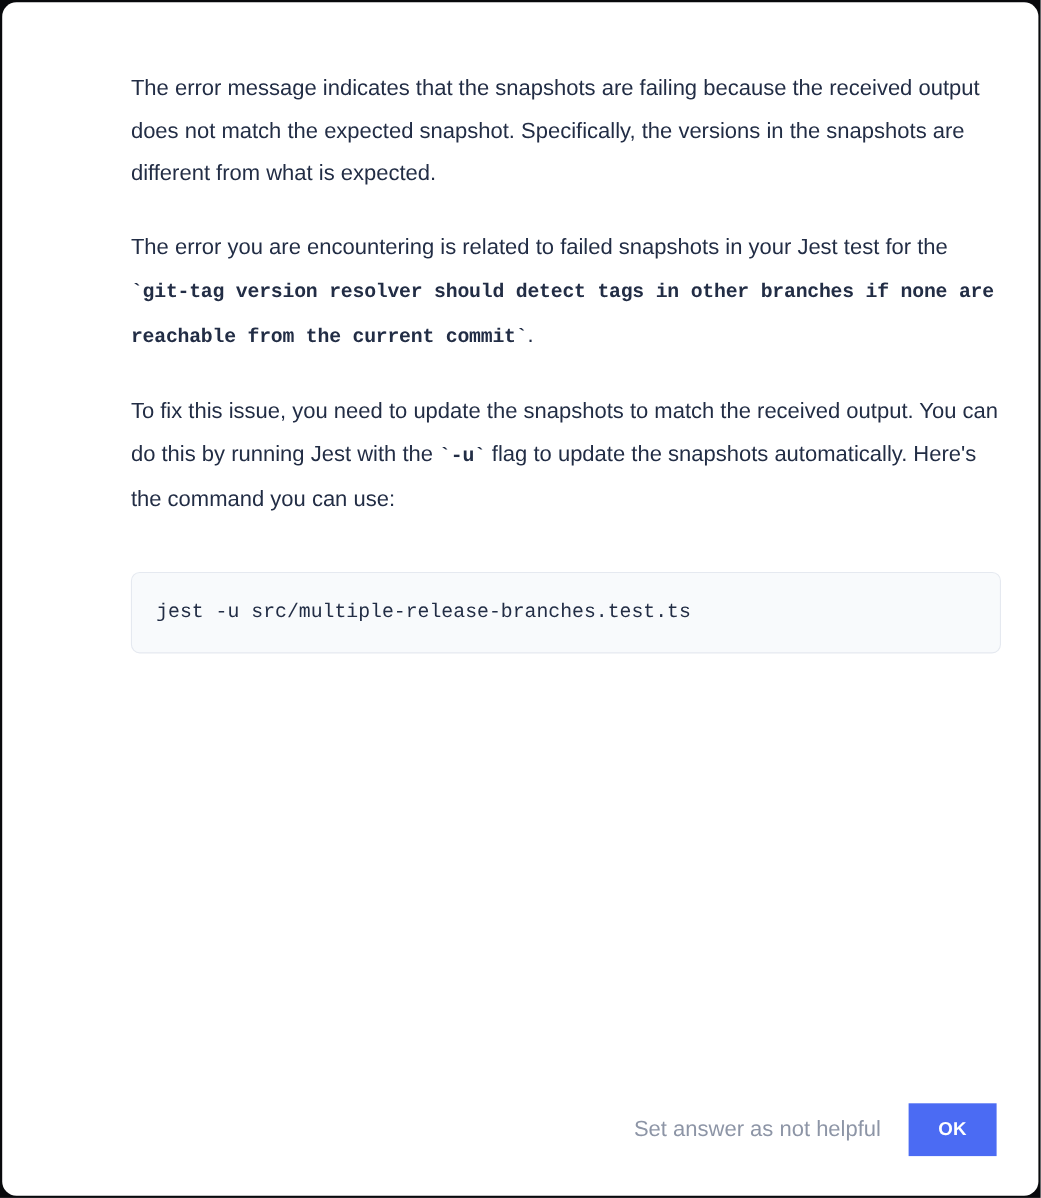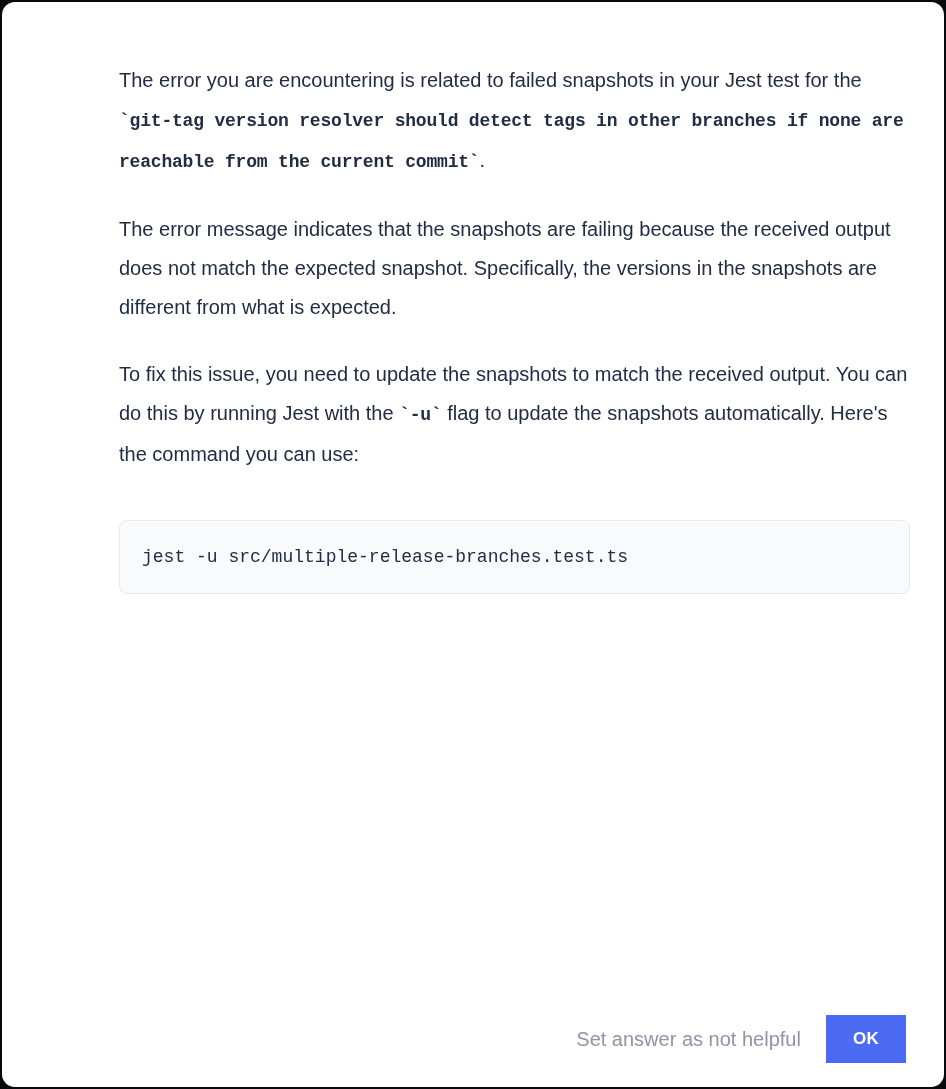--- a/index.html
+++ b/index.html
@@ -90,21 +90,21 @@
     font-size: 18px;
     line-height: 26px;
     color: #222d45;
     white-space: pre;
     overflow: hidden;
   }
   
   .footer {
     position: absolute;
     right: 38px;
-    bottom: 24px;
+    bottom: 36px;
     display: flex;
     align-items: center;
     gap: 25px;
   }
   .footer-link {
     background: none;
     border: none;
     font-family: "Liberation Sans", sans-serif;
     font-size: 20px;
     color: #8d95a6;
@@ -123,22 +123,22 @@
     letter-spacing: 0.3px;
   }
 </style>
 </head>
 <body>
 
 <div class="dialog">
 
 
   <div class="body-col">
+      <p class="para"><span class="run">The error message indicates that the snapshots are failing because the received output does not match the expected snapshot. Specifically, the versions in the snapshots are different from what is expected.</span></p>
       <p class="para"><span class="run">The error you are encountering is related to failed snapshots in your Jest test for the </span><span class="inline-code">`git-tag version resolver should detect tags in other branches if none are reachable from the current commit`</span><span class="run">.</span></p>
-      <p class="para"><span class="run">The error message indicates that the snapshots are failing because the received output does not match the expected snapshot. Specifically, the versions in the snapshots are different from what is expected.</span></p>
       <p class="para"><span class="run">To fix this issue, you need to update the snapshots to match the received output. You can do this by running Jest with the </span><span class="inline-code">`-u`</span><span class="run"> flag to update the snapshots automatically. Here's the command you can use:</span></p>
       <pre class="code-block">jest -u src/multiple-release-branches.test.ts</pre>
     </div>
 
   <div class="footer">
     <button class="footer-link">Set answer as not helpful</button>
     <button class="ok-btn">OK</button>
   </div>
 
 </div>

